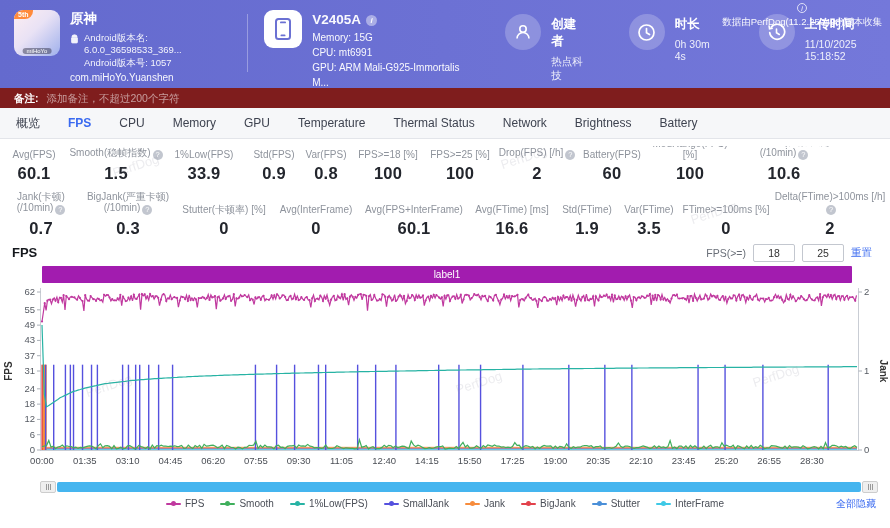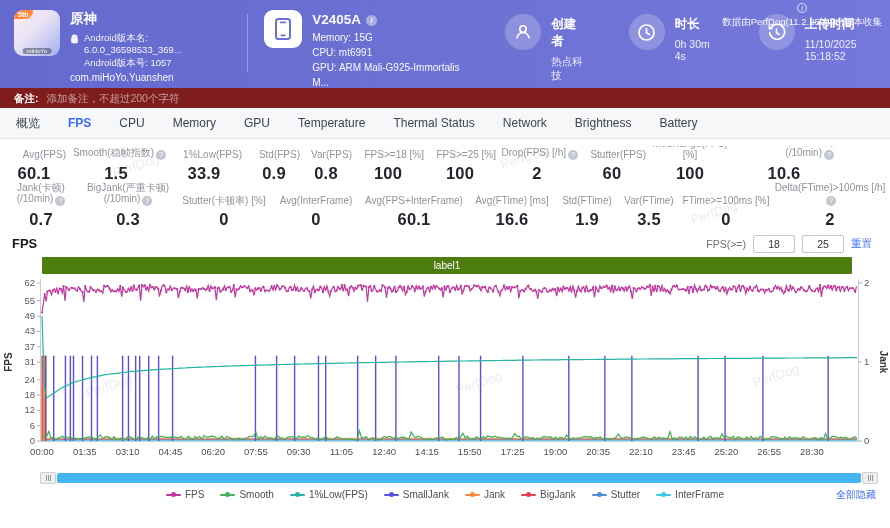--- a/index.html
+++ b/index.html
@@ -44,38 +44,38 @@
 
   
   .tabs{height:30px;background:#f6f7f9;border-bottom:1px solid #e3e5ea;display:flex;
         align-items:center;padding-left:2px;font-size:12px;color:#3e4350;}
   .tab{padding:0 14px;cursor:pointer;white-space:nowrap;}
   .tab.active{color:#3a6af0;font-weight:700;}
 
   
   .stats{padding:7px 2px 2px;}
   .stat-row{display:flex;}
-  .stat-row.r2{}
+  .stat-row.r2{margin-top:9px;}
   .stat-cell{text-align:center;box-sizing:border-box;}
   .stat-label{font-size:10px;color:#8e939c;overflow:hidden;display:flex;flex-direction:column;
               justify-content:flex-end;line-height:11px;}
-  .r1 .stat-label{height:14px;align-items:flex-end;}
+  .r1 .stat-label{height:14px;}
   .r2 .stat-label{height:23px;}
   .stat-value{font-size:16.5px;font-weight:700;color:#23262d;margin-top:4px;letter-spacing:.2px;}
   .help{display:inline-block;width:10px;height:10px;border-radius:50%;background:#c2c6cf;color:#fff;
         font-size:7.5px;line-height:10px;margin-left:2px;vertical-align:-1px;}
 
   
   .fps-head{display:flex;align-items:center;height:25px;padding:0 18px 0 12px;}
   .fps-title{font-weight:700;font-size:13px;color:#15181d;}
   .fps-controls{margin-left:auto;display:flex;align-items:center;gap:7px;font-size:10.5px;color:#6a6f78;}
   .thr-input{width:40px;height:16px;border:1px solid #c3c7cf;font-size:10.5px;text-align:center;
              color:#333;border-radius:2px;padding:0;font-family:inherit;}
   .reset-link{color:#3a6af0;cursor:pointer;}
-  .label-bar{margin:1px 0 3px 42px;width:810px;height:17px;background:#4d7c0f;color:#fff;
+  .label-bar{margin:1px 0 3px 42px;width:810px;height:17px;background:#a21caf;color:#fff;
              font-size:10px;line-height:17px;text-align:center;border-radius:1px;}
 
   
   .chart-wrap{position:relative;height:194px;}
   .scrollbar{display:flex;align-items:center;height:13px;margin:0 12px 1px 40px;}
   .sb-grip{width:16px;height:12px;background:#efefef;border:1px solid #cdcdcd;border-radius:2px;
            display:flex;align-items:center;justify-content:center;gap:1px;box-sizing:border-box;cursor:ew-resize;}
   .sb-grip i{display:block;width:1px;height:6px;background:#999;}
   .sb-track{flex:1;height:10px;background:#45b5ef;border-radius:2px;margin:0 1px;cursor:grab;}
 
@@ -244,21 +244,21 @@
           <div class="stat-value">100</div>
         </div>
         <div class="stat-cell" style="width: 82px;">
           <div class="stat-label">
             <div>Drop(FPS) [/h]<span class="help">?</span></div>
           </div>
           <div class="stat-value">2</div>
         </div>
         <div class="stat-cell" style="width: 68px;">
           <div class="stat-label">
-            <div>Stutter(FPS)</div>
+            <div>Battery(FPS)</div>
           </div>
           <div class="stat-value">60</div>
         </div>
         <div class="stat-cell" style="width: 88px;">
           <div class="stat-label">
             <div>MedRange(FPS)[%]</div>
           </div>
           <div class="stat-value">100</div>
         </div>
         <div class="stat-cell" style="width: 100px;">

